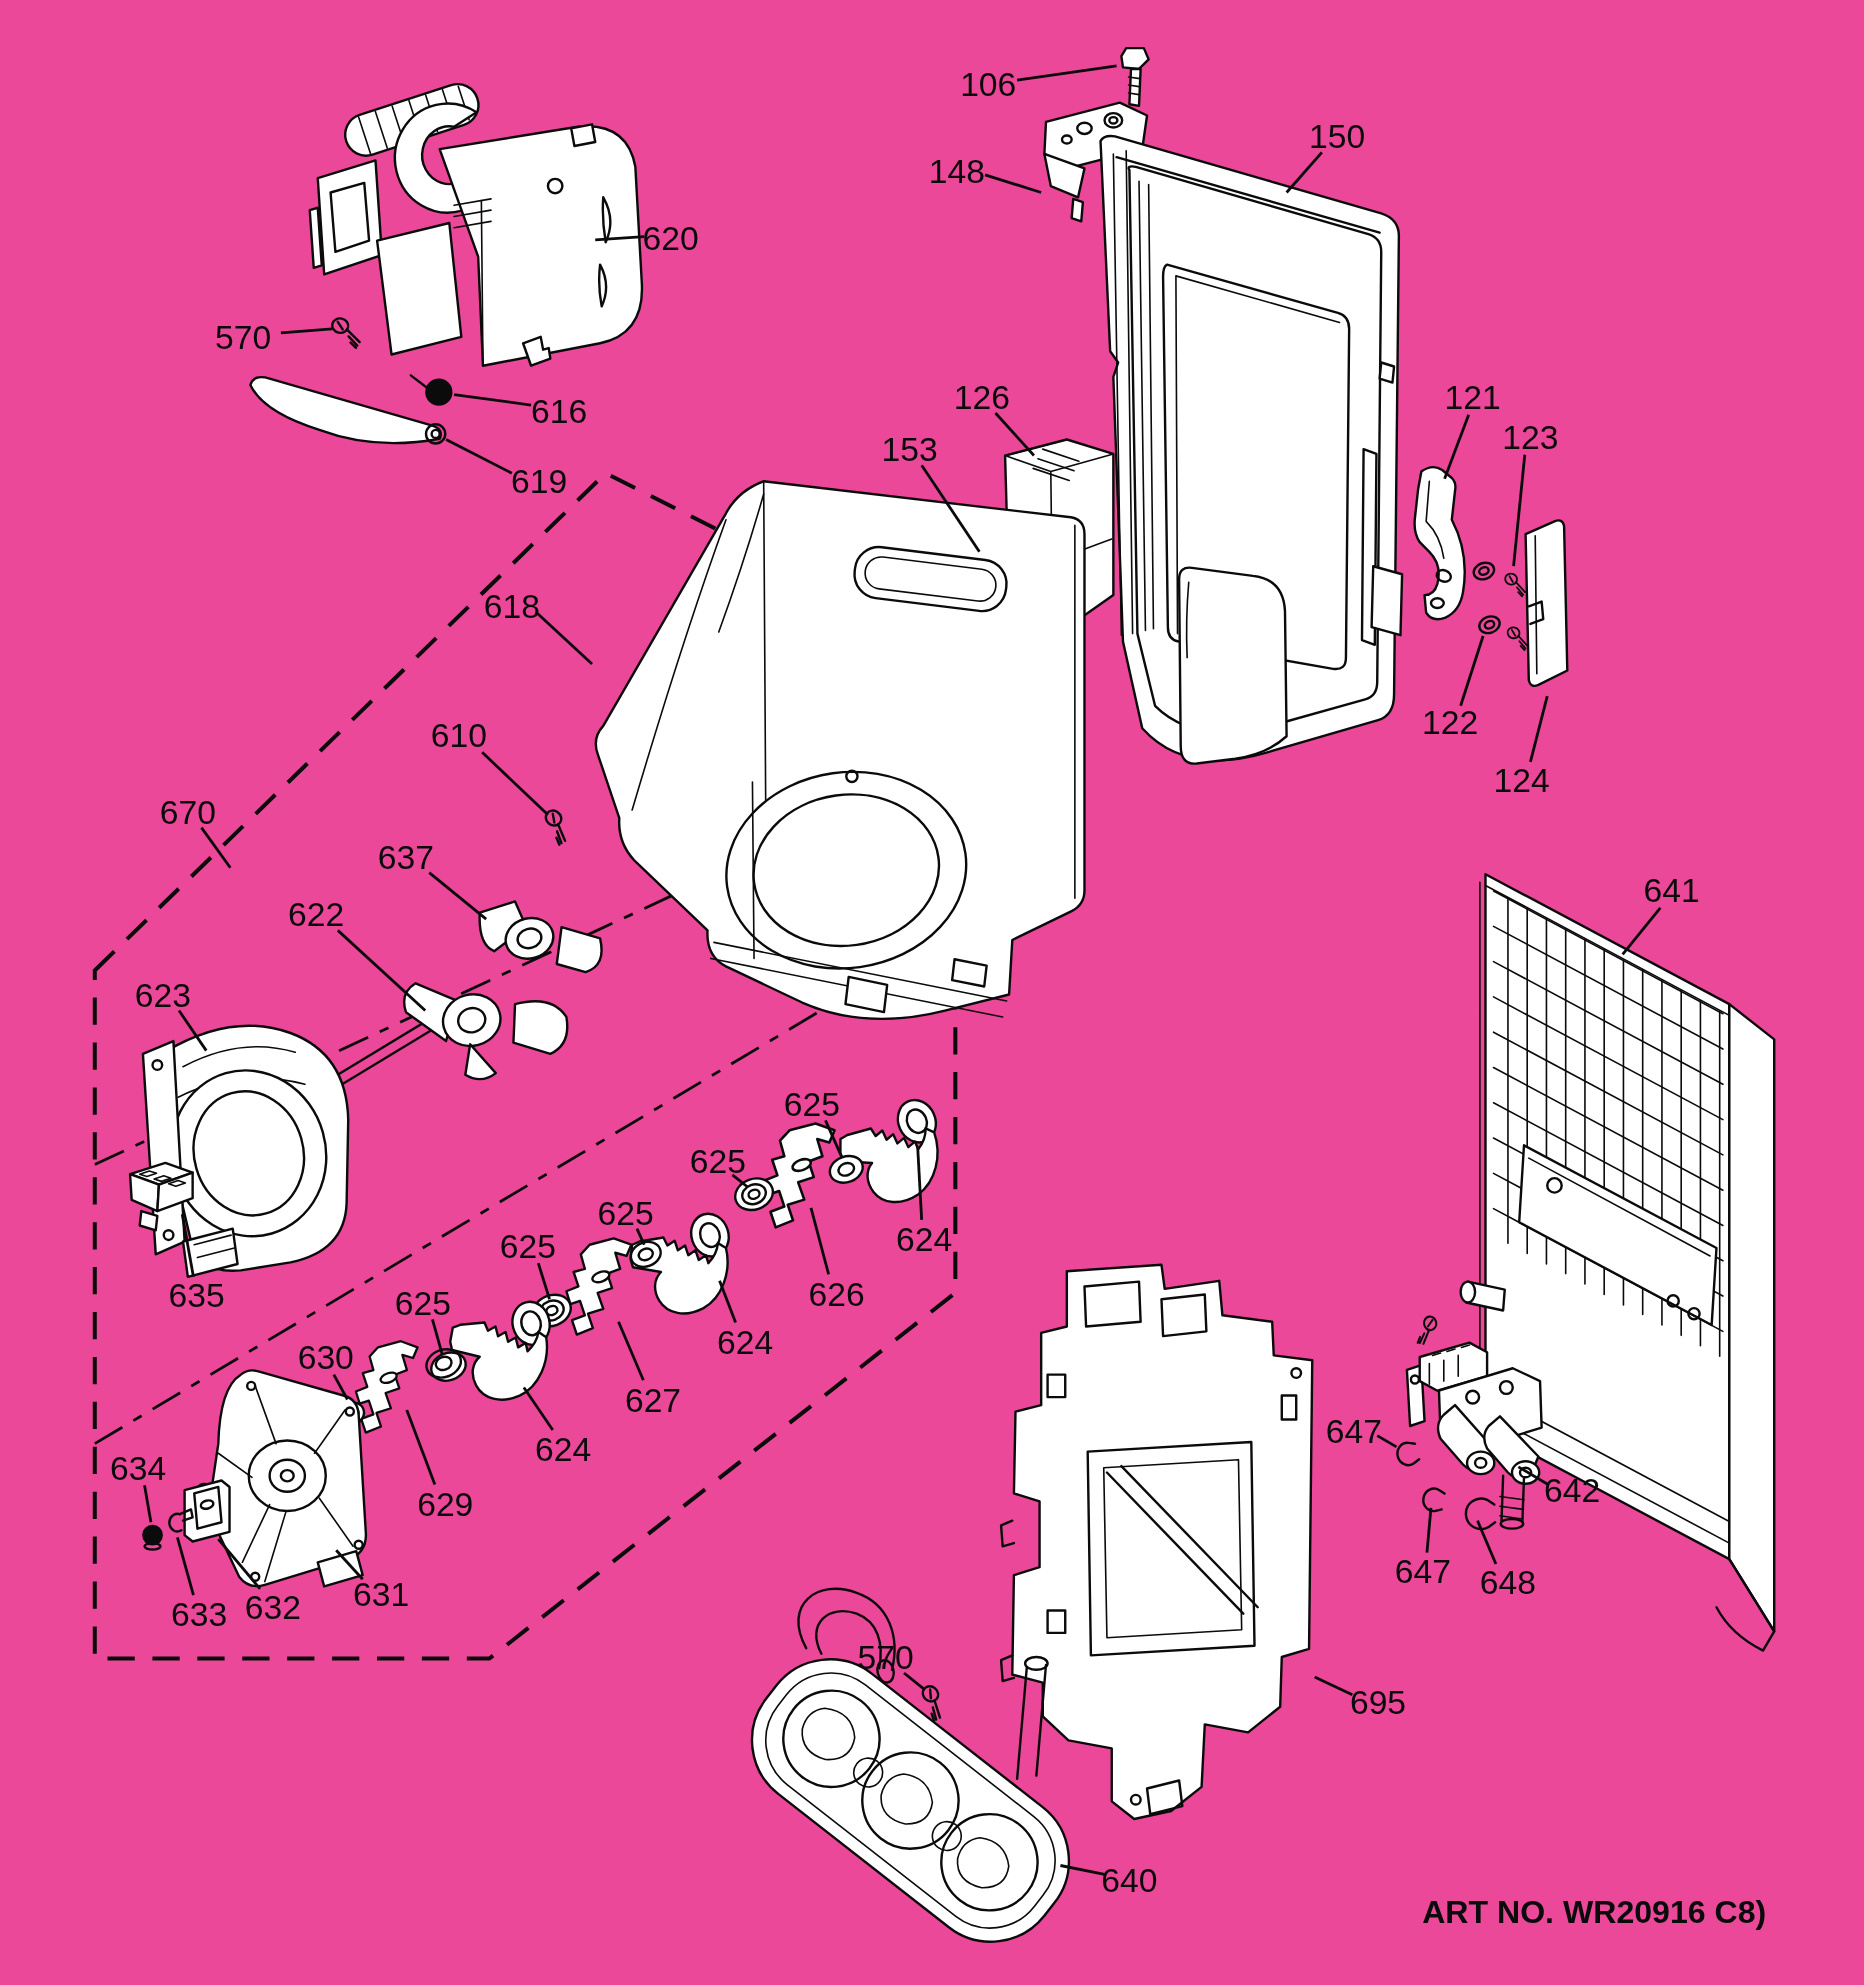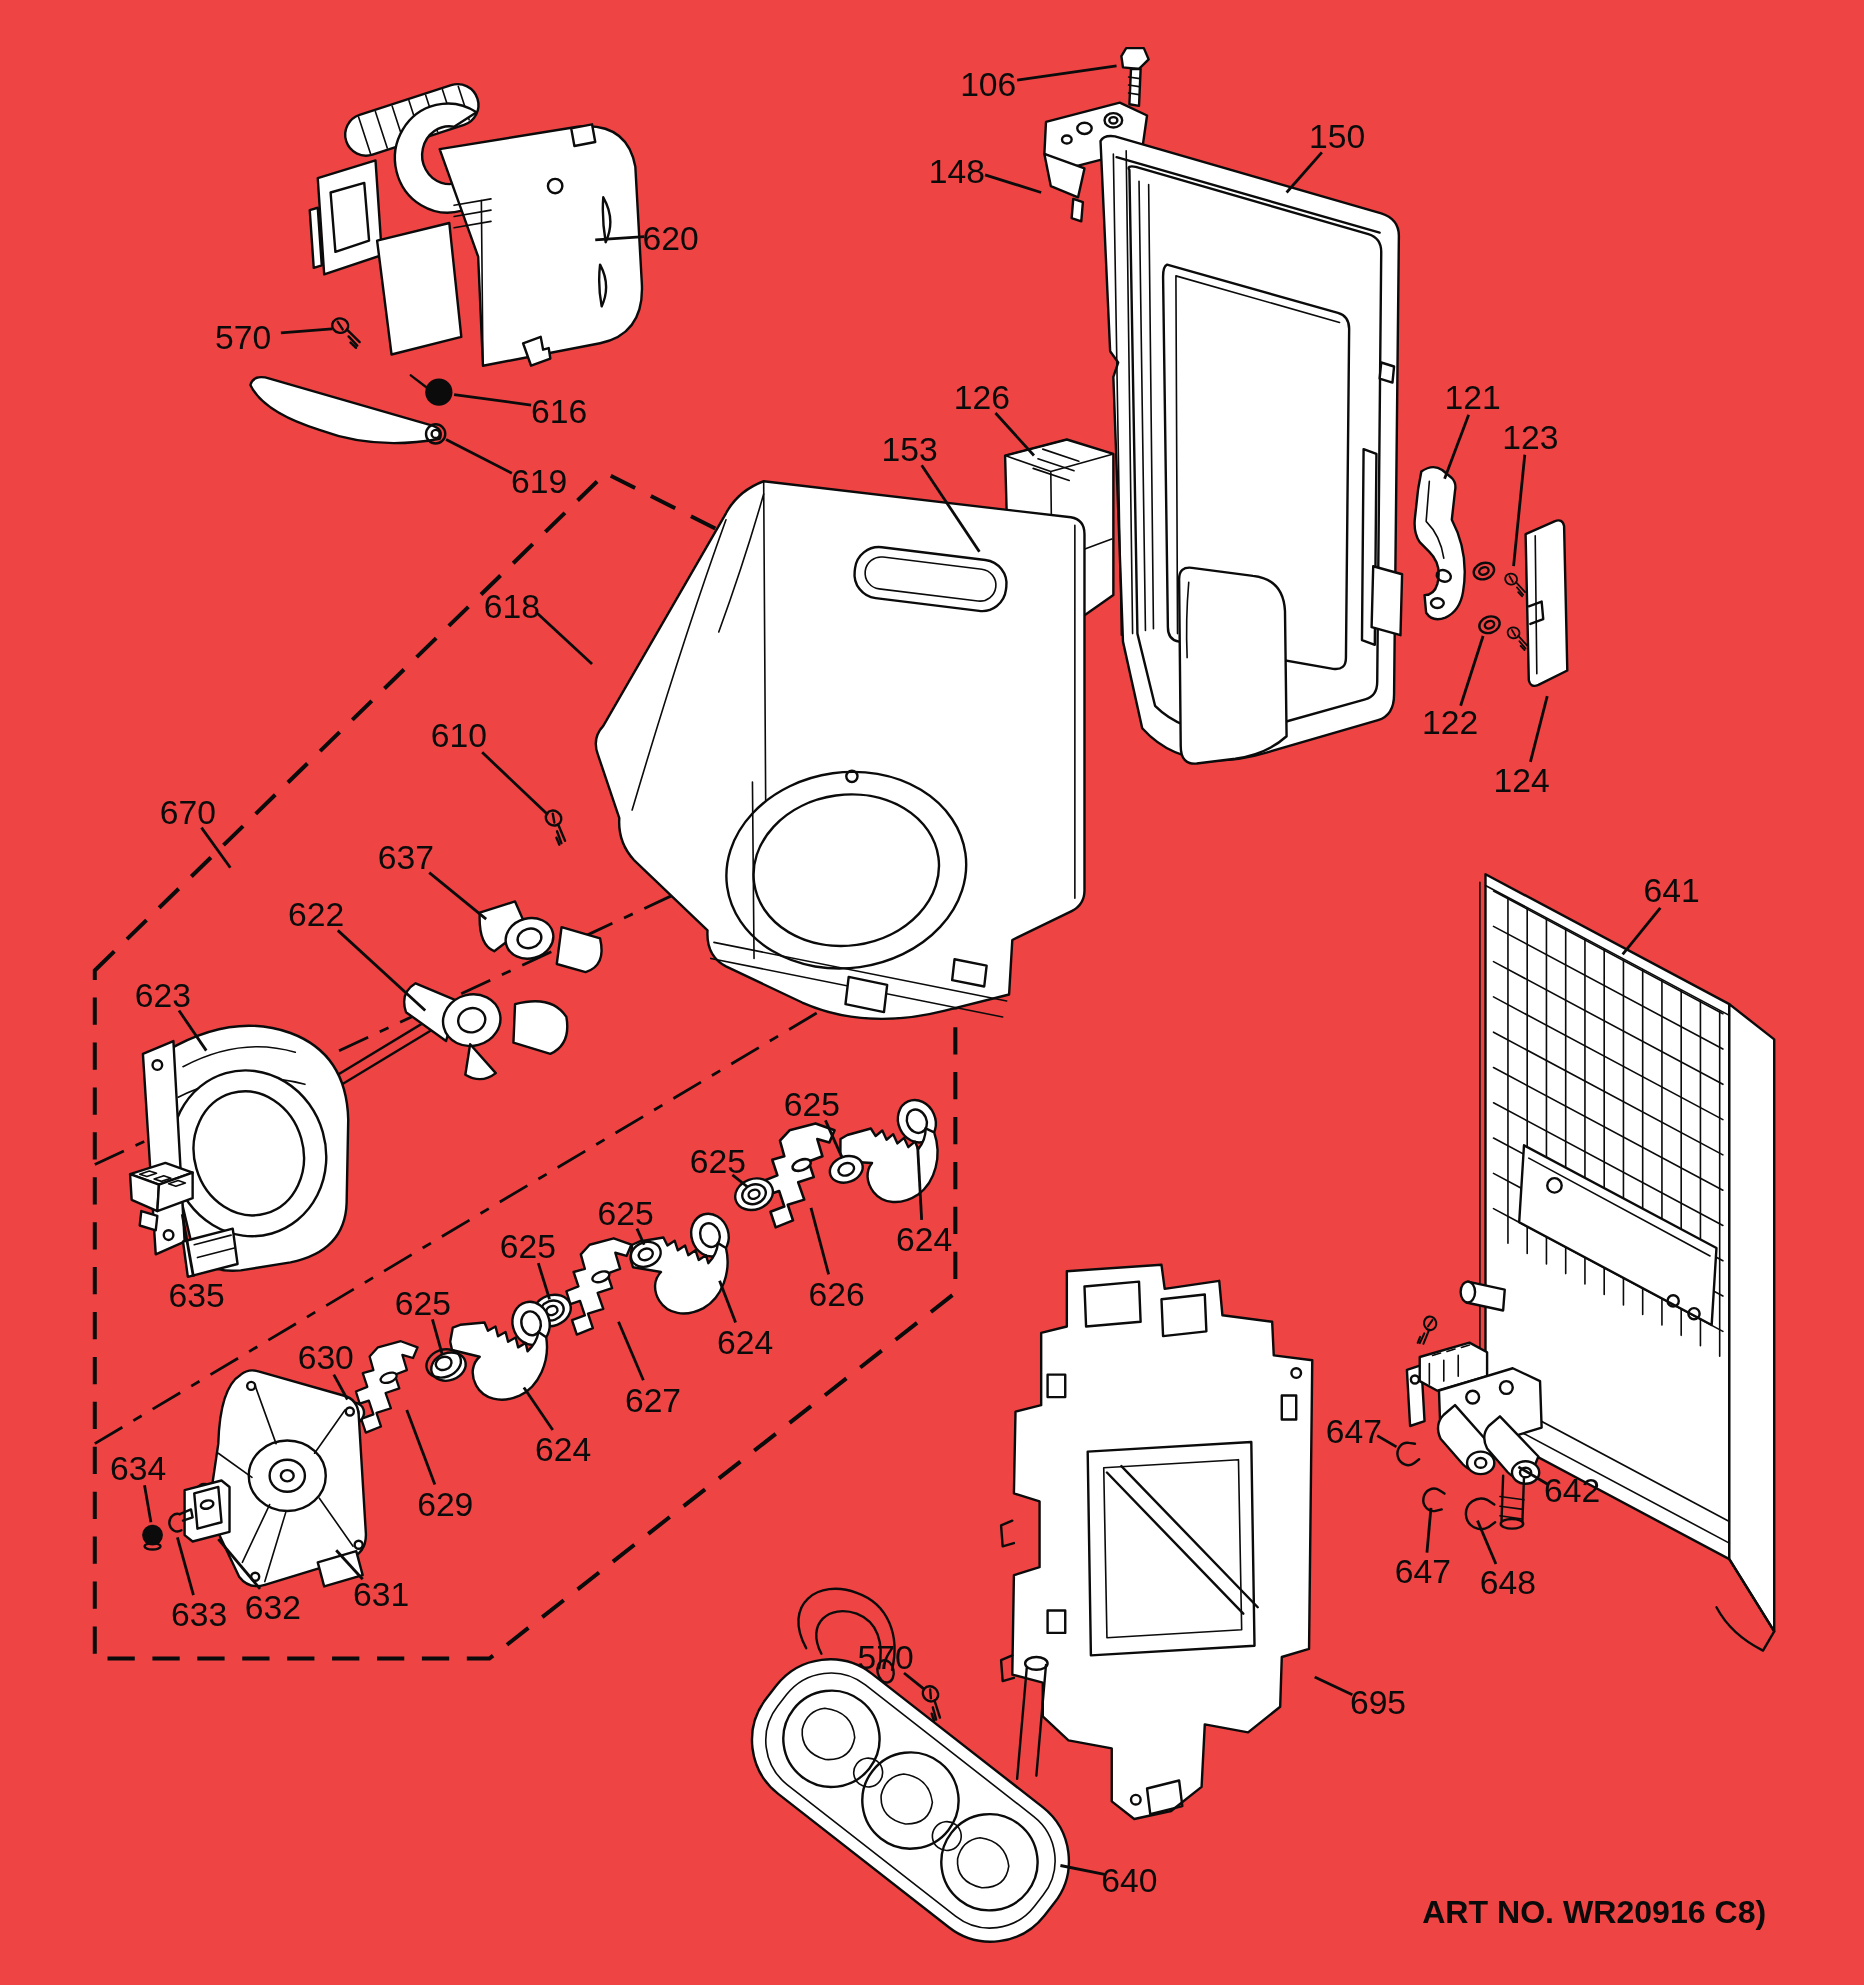--- a/index.html
+++ b/index.html
@@ -1,16 +1,16 @@
 <!DOCTYPE html>
 <html style="font-size:13px"><head>
 <meta charset="utf-8">
 <style>
   html,body { margin:0; padding:0; background:#fff; }
-  #canvas { position:relative; width:1865px; height:1985px; background:#ef4444; overflow:hidden; }
+  #canvas { position:relative; width:1865px; height:1985px; background:#ec4899; overflow:hidden; }
   svg { position:absolute; left:0; top:0; }
   .lb { font-family:"Liberation Sans", sans-serif; font-size:42px; fill:#0b0b0b; text-anchor:middle; }
   .art { font-family:"Liberation Sans", sans-serif; font-size:40px; font-weight:bold; fill:#0b0b0b; text-anchor:end; }
   .ld { stroke:#0b0b0b; stroke-width:3.5; fill:none; }
   .ol { fill:#ffffff; stroke:#0b0b0b; stroke-width:3; stroke-linejoin:round; stroke-linecap:round; }
   .nf { fill:none; stroke:#0b0b0b; stroke-width:3; stroke-linejoin:round; stroke-linecap:round; }
   .tn { fill:none; stroke:#0b0b0b; stroke-width:2; stroke-linejoin:round; stroke-linecap:round; }
   .dk { fill:#0b0b0b; stroke:none; }
   .dash1 { fill:none; stroke:#0b0b0b; stroke-width:5; stroke-dasharray:34 22; }
   .dash2 { fill:none; stroke:#0b0b0b; stroke-width:3.5; stroke-dasharray:40 16 12 16; }

